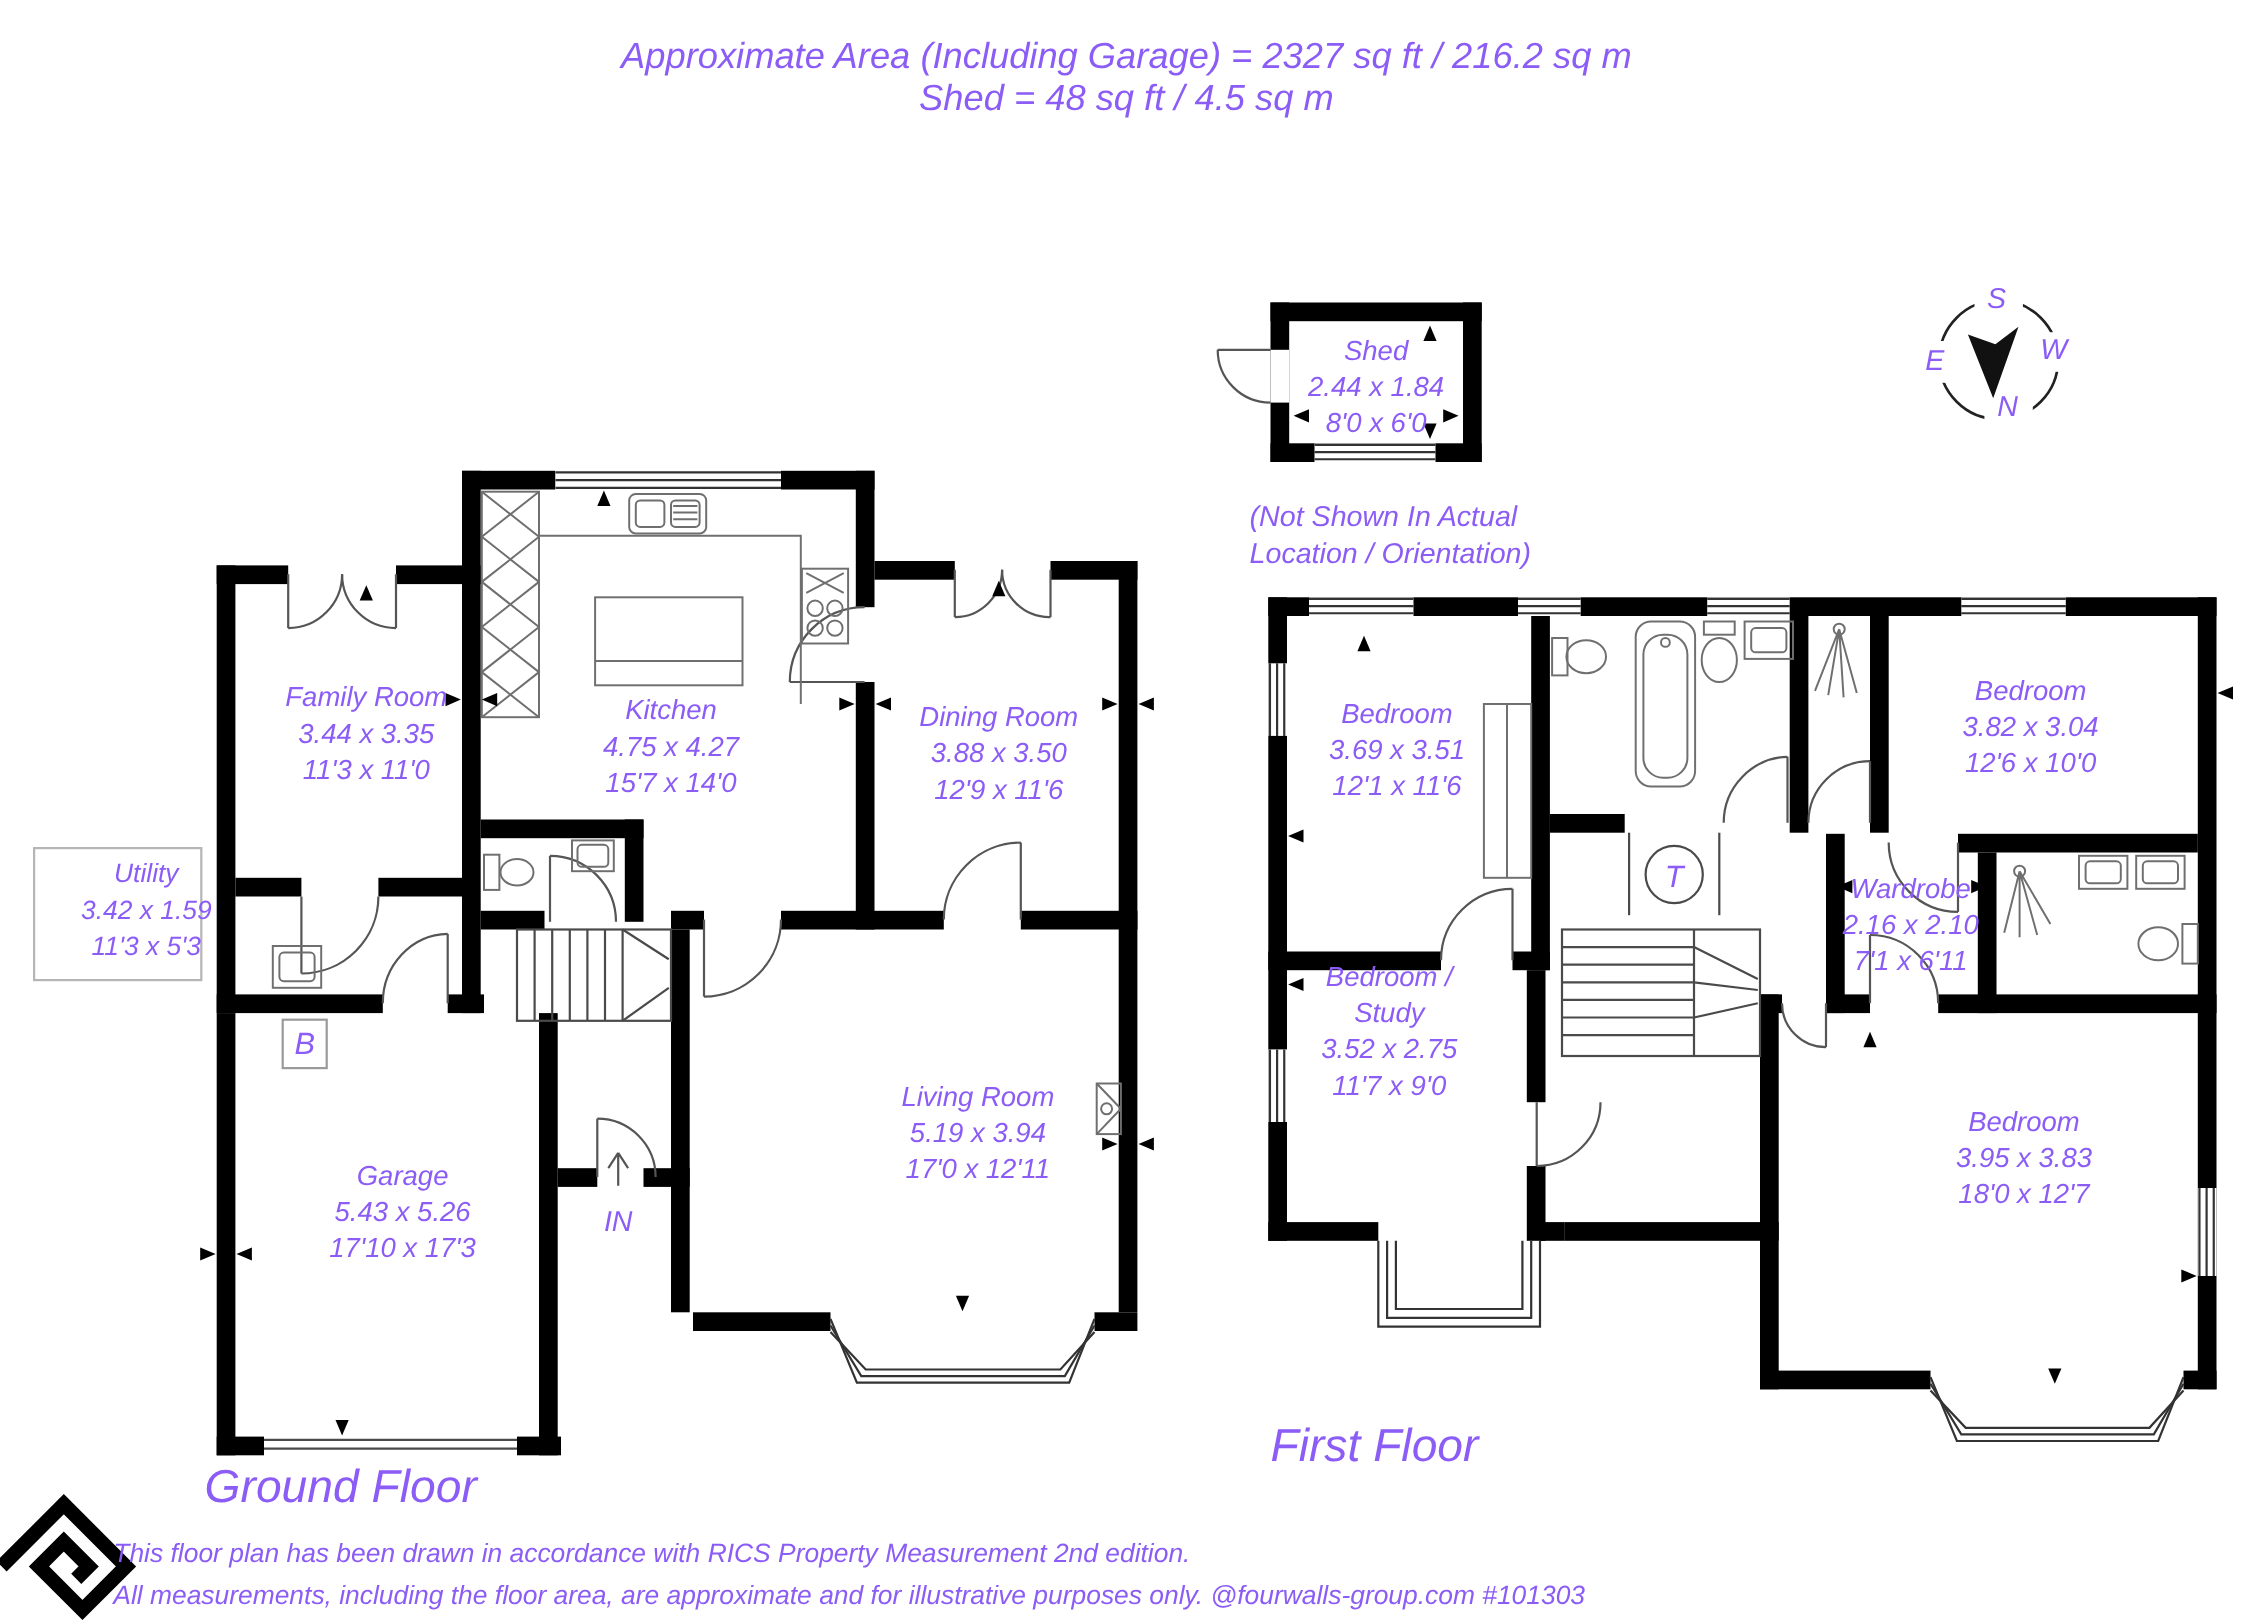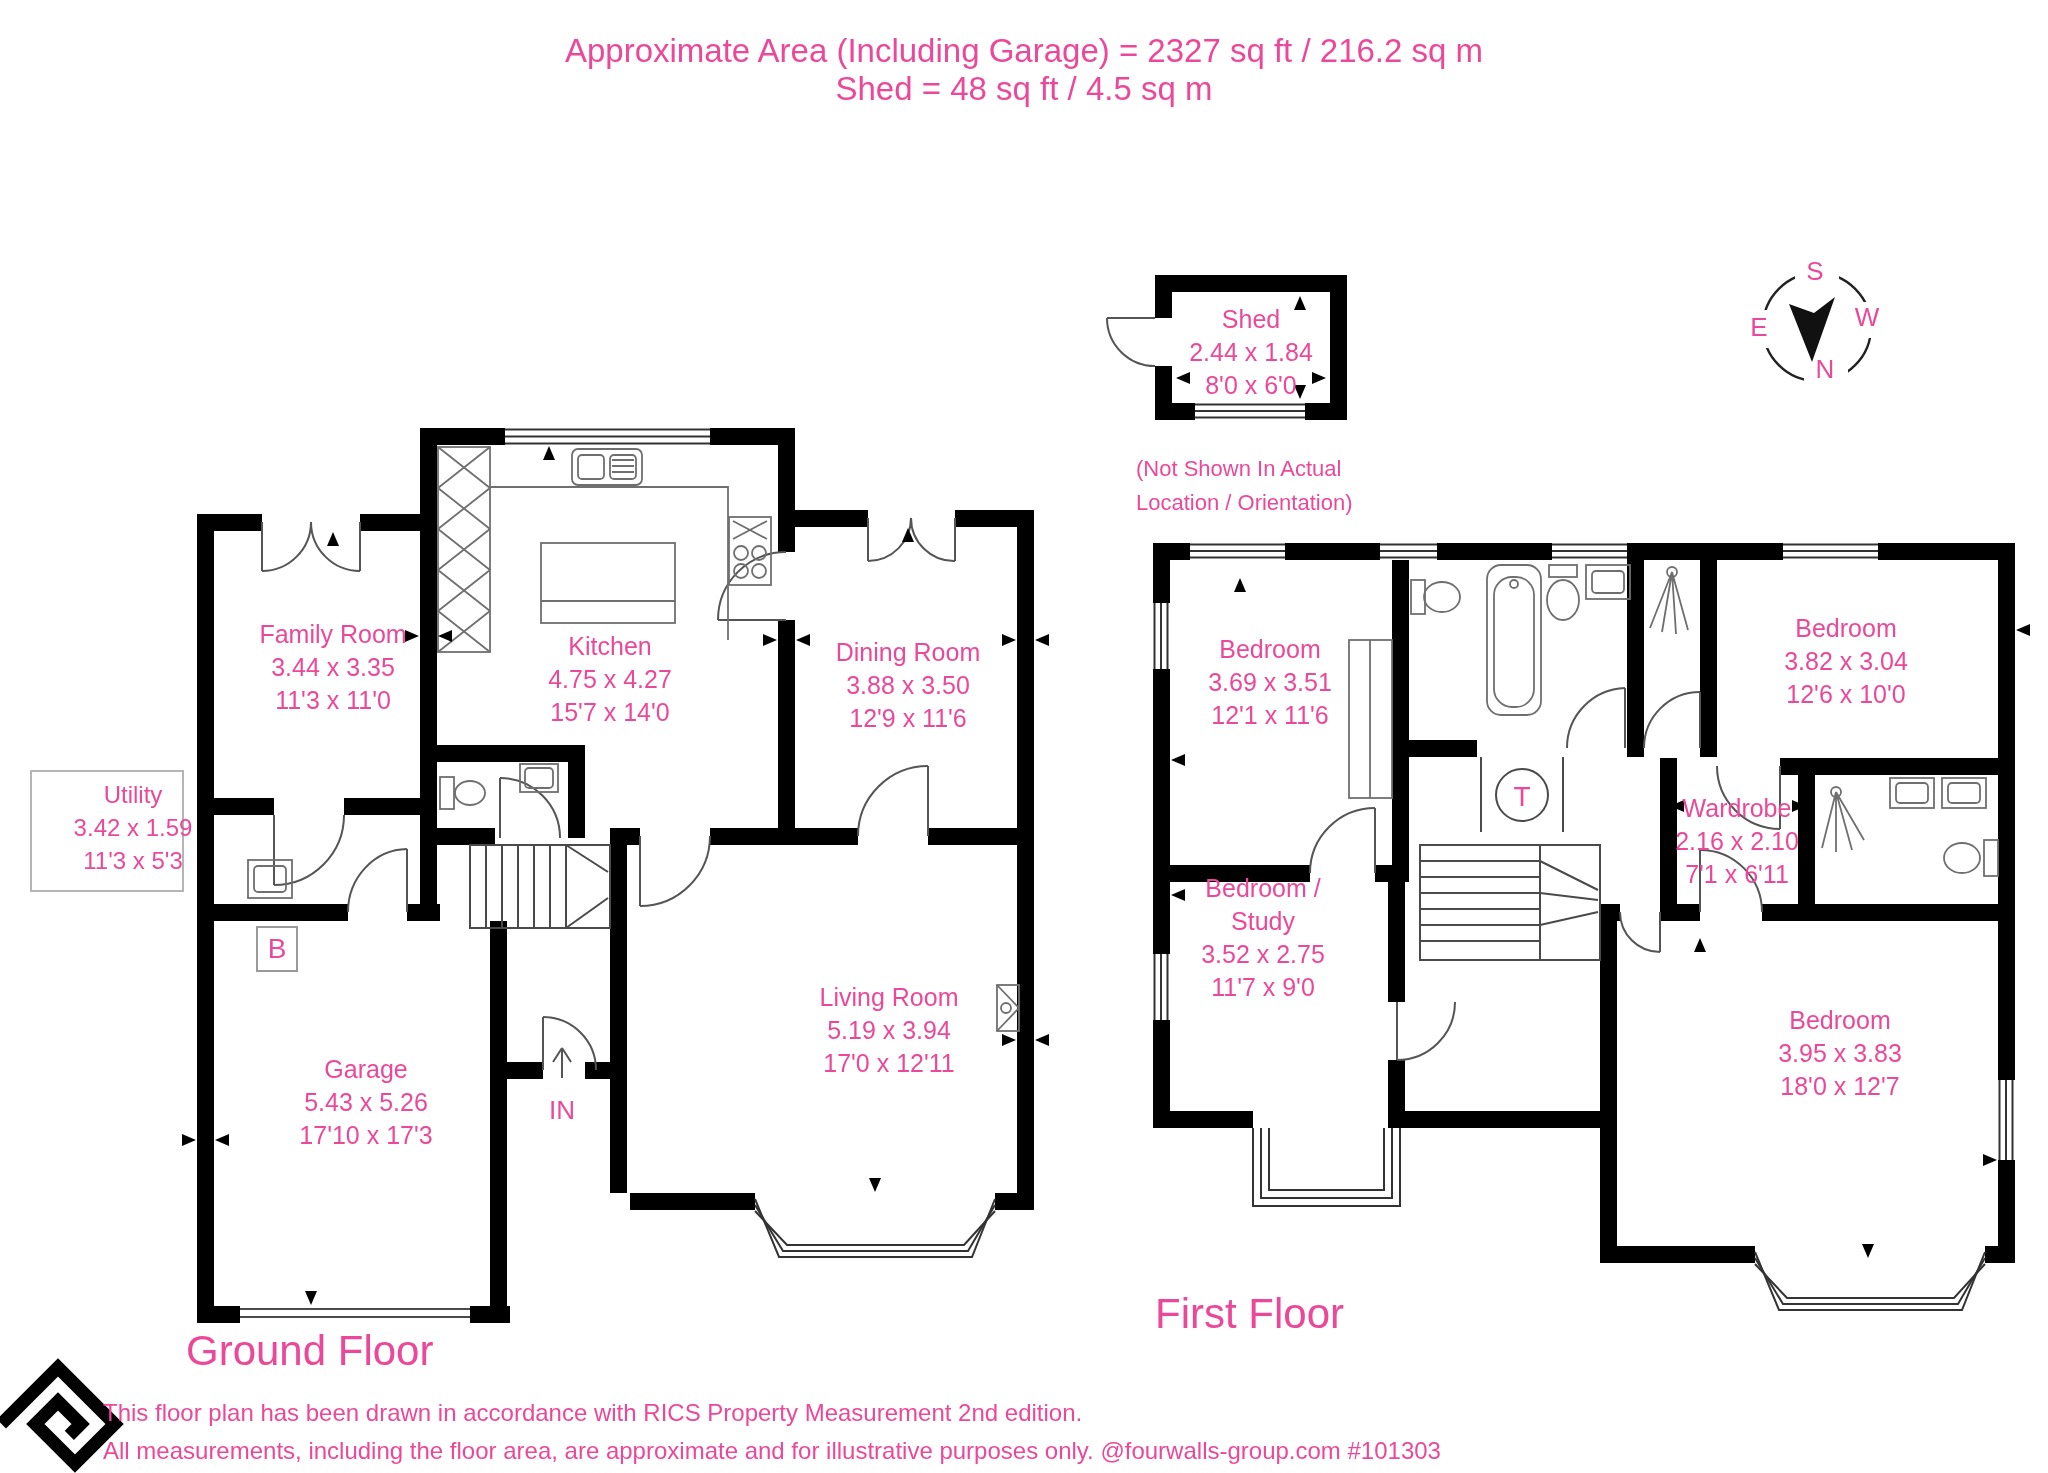--- a/index.html
+++ b/index.html
@@ -1,24 +1,24 @@
 <!DOCTYPE html>
 <html><head>
 <meta charset="utf-8">
 <style>
   html,body{margin:0;padding:0;background:#fff;}
   #canvas{position:relative;width:2048px;height:1473px;background:#ffffff;overflow:hidden;
-          font-family:"Liberation Sans",sans-serif;color:#ec4899;}
+          font-family:"Liberation Sans",sans-serif;color:#8b5cf6;font-style:italic;}
   svg{position:absolute;left:0;top:0;}
   .abs{position:absolute;}
   .title-block{left:0;top:32px;width:2048px;text-align:center;font-size:33px;line-height:38px;}
   .room-label{text-align:center;font-size:25px;line-height:33px;white-space:nowrap;}
   .floor-label{font-size:42px;line-height:46px;white-space:nowrap;}
   .footer-line{font-size:24px;line-height:30px;white-space:nowrap;}
-  .note-block{font-size:22px;line-height:34px;white-space:nowrap;}
+  .note-block{font-size:26px;line-height:34px;white-space:nowrap;}
   .compass-letter{font-size:26px;line-height:26px;width:34px;text-align:center;}
   .tiny-box{position:absolute;border:2px solid #9a9a9a;background:#fff;}
   .utility-box{left:30px;top:770px;width:150px;height:118px;border:2px solid #b5b5b5;}
   .utility-box .room-label{position:absolute;left:0;top:6px;width:146px;font-size:24px;margin-left:28px;}
   .b-box{left:256px;top:926px;width:38px;height:42px;font-size:28px;text-align:center;line-height:42px;}
   .t-label{left:1502px;top:781px;width:40px;text-align:center;font-size:28px;}
   .in-label{left:532px;top:1083px;width:60px;text-align:center;font-size:26px;margin-top:12px;}
 </style>
 </head>
 <body>

